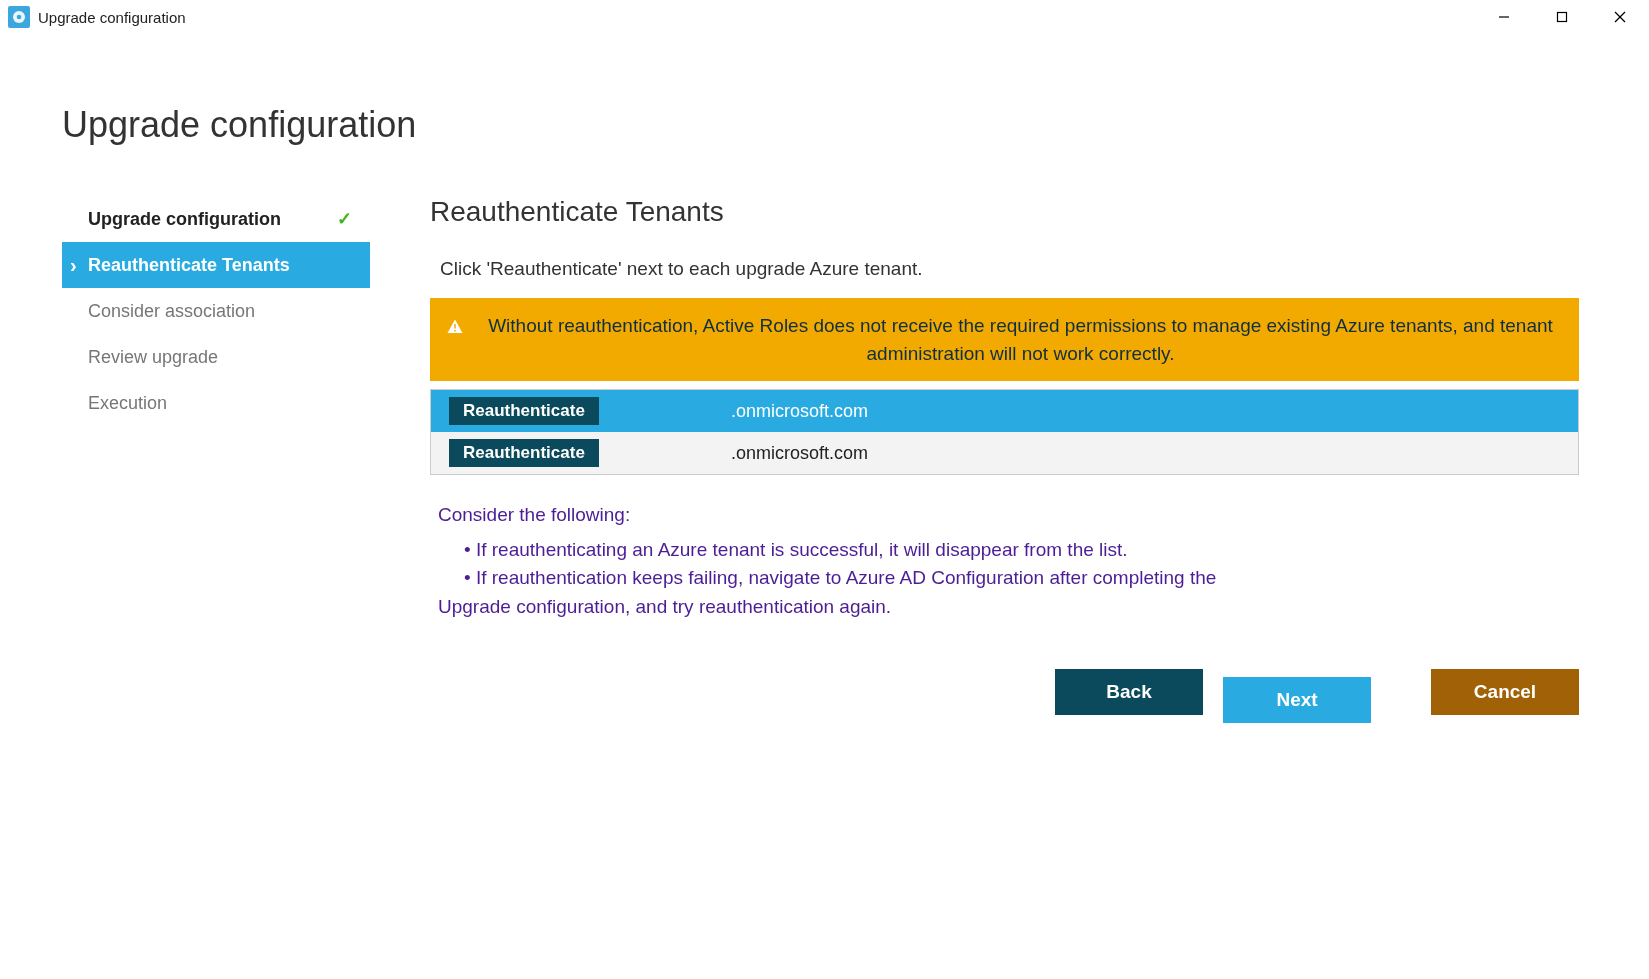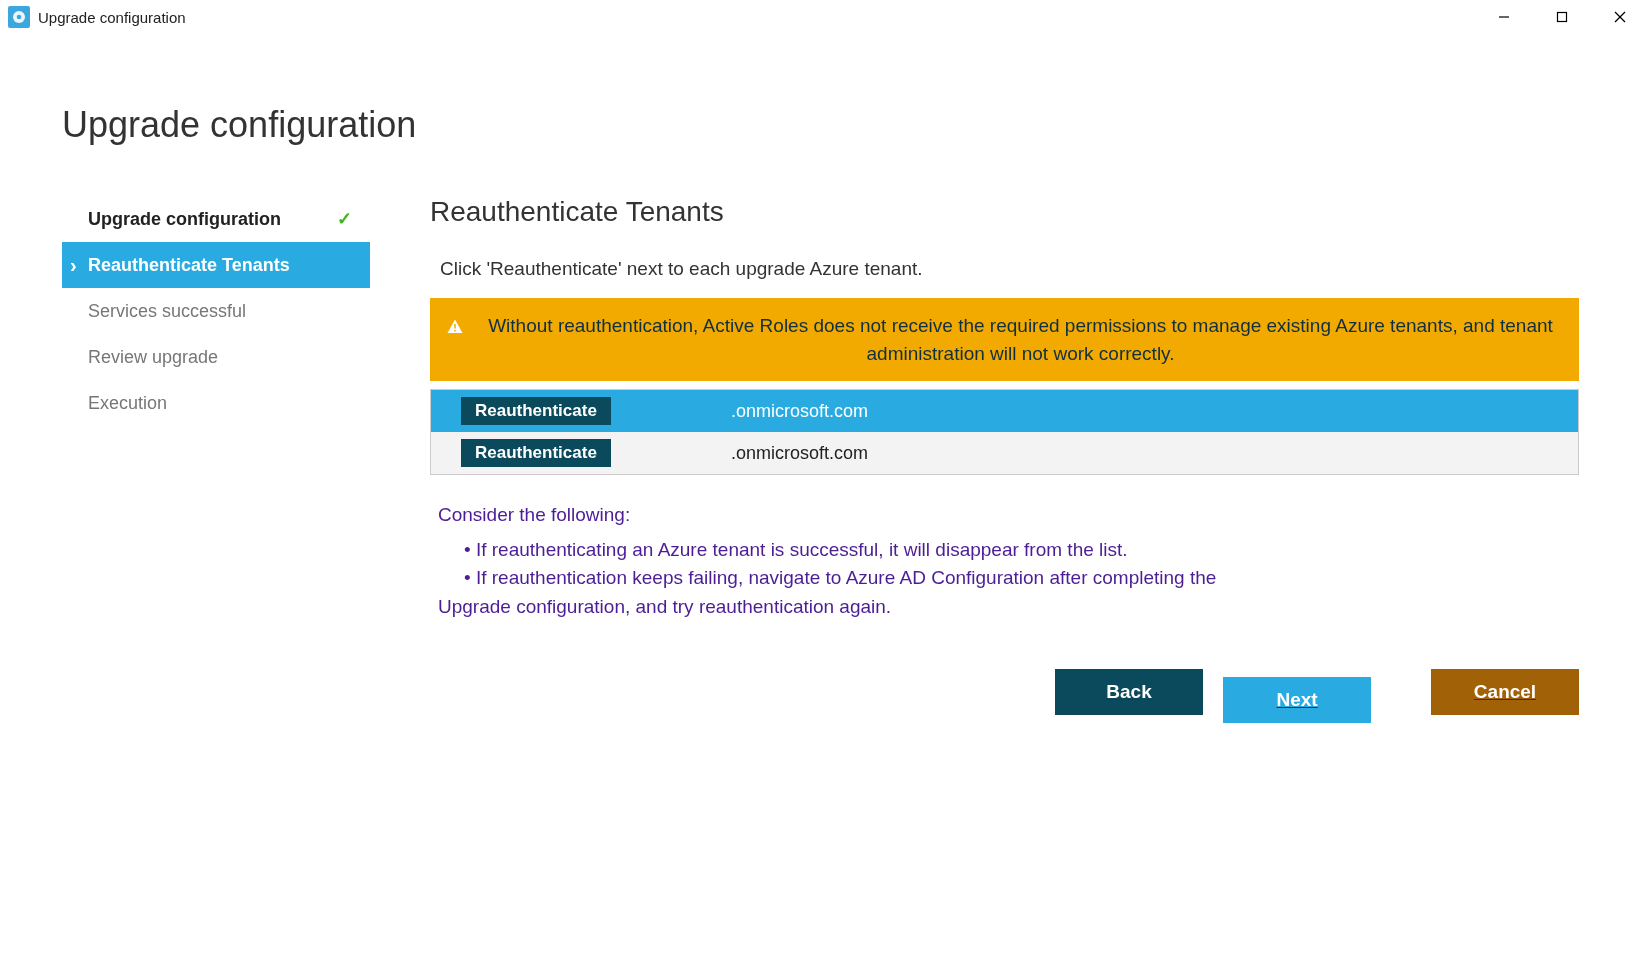--- a/index.html
+++ b/index.html
@@ -145,21 +145,21 @@
       font-size: 18px;
     }
     .table-row.selected { background: #29abe2; color: #fff; }
     .table-row.alt { background: #f3f3f3; color: #222; }
     .reauth-btn {
       background: #0a4a5c;
       color: #fff;
       font-size: 17px;
       font-weight: 600;
       padding: 4px 14px;
-      margin-left: 20px;
+      margin-left: 8px;
       cursor: pointer;
       border: none;
     }
     .table-row .col-name { padding-left: 100px; }
 
     .consider {
       margin-top: 26px;
       font-size: 19px;
       color: #4c1d95;
       line-height: 1.5;
@@ -168,21 +168,20 @@
     .consider ul { list-style: none; padding-left: 34px; }
     .consider li::before { content: "• "; }
     .consider .trail { padding-left:8px; }
 
     .button-row {
       margin-top: 48px;
       display: flex;
       justify-content: flex-end;
       gap: 20px;
       padding-right: 0;
-      text-decoration: underline;
     }
     .wiz-btn {
       width: 148px; height: 46px;
       font-size: 19px;
       font-weight: 600;
       color: #fff;
       border: none;
       cursor: pointer;
     }
     .wiz-btn.back { background: #0a4a5c; }
@@ -227,21 +226,21 @@
 
   <div class="nav">
     <div class="nav-item completed">
       <span class="nav-label">Upgrade configuration</span>
       <span class="check">✓</span>
     </div>
     <div class="nav-item active">
       <span class="nav-label">Reauthenticate Tenants</span>
     </div>
     <div class="nav-item pending">
-      <span class="nav-label">Services successful</span>
+      <span class="nav-label">Consider association</span>
     </div>
     <div class="nav-item pending">
       <span class="nav-label">Review upgrade</span>
     </div>
     <div class="nav-item pending">
       <span class="nav-label">Execution</span>
     </div>
   </div>
 
   <div class="main">

